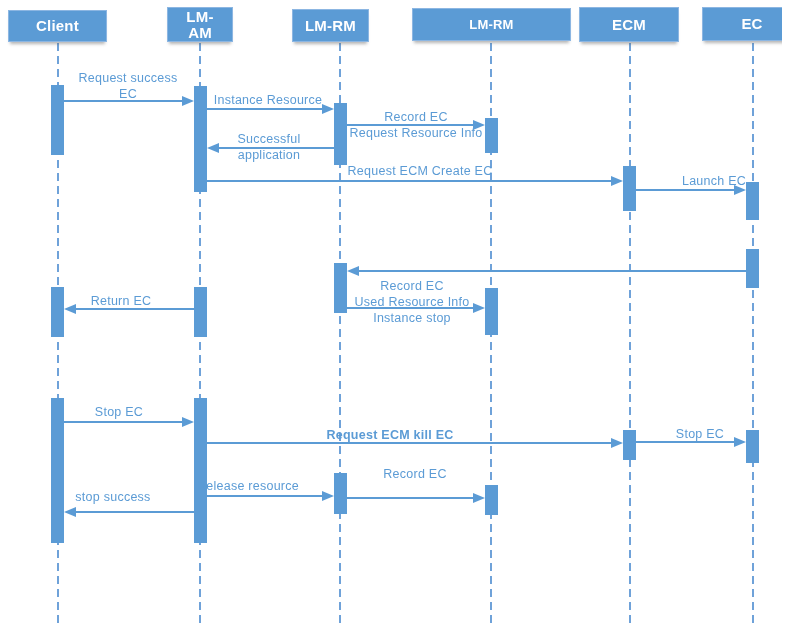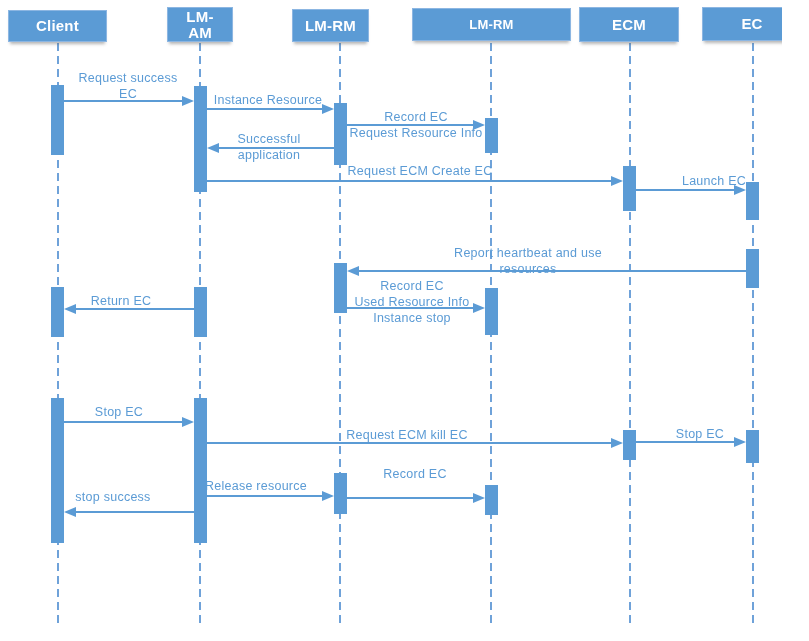--- a/index.html
+++ b/index.html
@@ -109,54 +109,50 @@
     <div class="msg-label" style="left: 420px; top: 163px; text-align: right;">
       <div class="">Request ECM Create EC</div>
     </div>
     <div class="msg-line" style="left: 636px; top: 189.25px; width: 100px;"></div>
     <div class="arr right" style="left: 734px; top: 185px;"></div>
     <div class="msg-label" style="left: 690px; top: 173px; margin-left: 24px;">
       <div class="">Launch EC</div>
     </div>
     <div class="msg-line" style="left: 356.5px; top: 270.25px; width: 389.5px;"></div>
     <div class="arr left" style="left: 346.5px; top: 266px;"></div>
-    <div class="msg-label" style="left: 528px; top: 245px;">
-      <div class="">Report heartbeat and use</div>
-      <div class="">resources</div>
-    </div>
     <div class="msg-line" style="left: 346.5px; top: 307.25px; width: 128px;"></div>
     <div class="arr right" style="left: 472.5px; top: 303px;"></div>
     <div class="msg-label" style="left: 412px; top: 278px;">
       <div class="">Record EC</div>
       <div class="">Used Resource Info</div>
       <div class="">Instance stop</div>
     </div>
     <div class="msg-line" style="left: 74px; top: 308.25px; width: 119.5px;"></div>
     <div class="arr left" style="left: 64px; top: 304px;"></div>
     <div class="msg-label" style="left: 121px; top: 293px;">
       <div class="">Return EC</div>
     </div>
     <div class="msg-line" style="left: 64px; top: 421.25px; width: 119.5px;"></div>
     <div class="arr right" style="left: 181.5px; top: 417px;"></div>
     <div class="msg-label" style="left: 119px; top: 404px;">
       <div class="">Stop EC</div>
     </div>
     <div class="msg-line" style="left: 206.5px; top: 442.25px; width: 406.5px;"></div>
     <div class="arr right" style="left: 611px; top: 438px;"></div>
-    <div class="msg-label" style="left: 407px; top: 427px;">
+    <div class="msg-label" style="left: 390px; top: 427px; font-weight: bold;">
       <div class="">Request ECM kill EC</div>
     </div>
     <div class="msg-line" style="left: 636px; top: 441.25px; width: 100px;"></div>
     <div class="arr right" style="left: 734px; top: 437px;"></div>
     <div class="msg-label" style="left: 700px; top: 426px;">
       <div class="">Stop EC</div>
     </div>
     <div class="msg-line" style="left: 206.5px; top: 495.25px; width: 117px;"></div>
     <div class="arr right" style="left: 321.5px; top: 491px;"></div>
-    <div class="msg-label" style="left: 256px; top: 478px; text-align: center;">
+    <div class="msg-label" style="left: 248px; top: 478px; text-align: center;">
       <div class="">Release resource</div>
     </div>
     <div class="msg-line" style="left: 346.5px; top: 497.25px; width: 128px;"></div>
     <div class="arr right" style="left: 472.5px; top: 493px;"></div>
     <div class="msg-label" style="left: 415px; top: 466px;">
       <div class="">Record EC</div>
     </div>
     <div class="msg-line" style="left: 74px; top: 511.25px; width: 119.5px;"></div>
     <div class="arr left" style="left: 64px; top: 507px;"></div>
     <div class="msg-label" style="left: 113px; top: 489px;">

